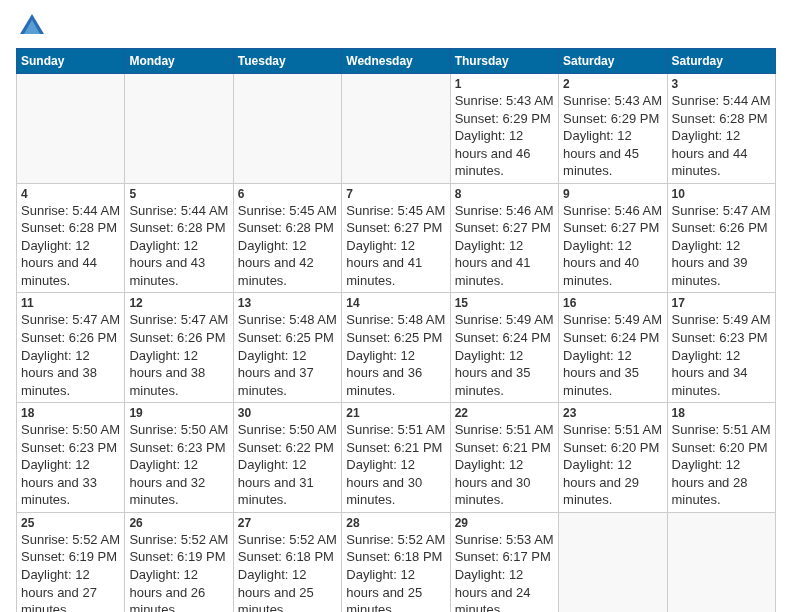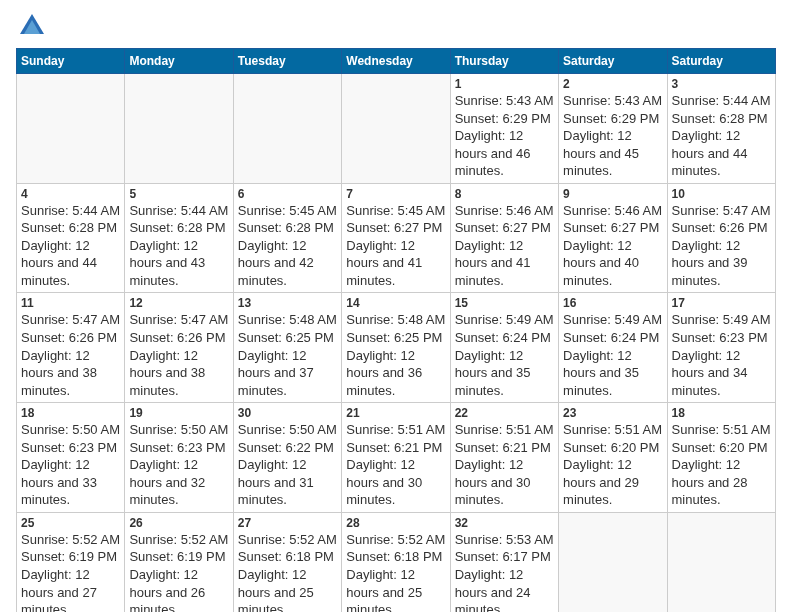--- a/index.html
+++ b/index.html
@@ -341,21 +341,21 @@
 and 25 minutes.</div>
           </td>
           <td>
             <span class="day-num">28</span>
             <div class="day-info">Sunrise: 5:52 AM
 Sunset: 6:18 PM
 Daylight: 12 hours
 and 25 minutes.</div>
           </td>
           <td>
-            <span class="day-num">32</span>
+            <span class="day-num">29</span>
             <div class="day-info">Sunrise: 5:53 AM
 Sunset: 6:17 PM
 Daylight: 12 hours
 and 24 minutes.</div>
           </td>
           <td class="empty"></td>
           <td class="empty"></td>
         </tr>
       </tbody>
   </table>

